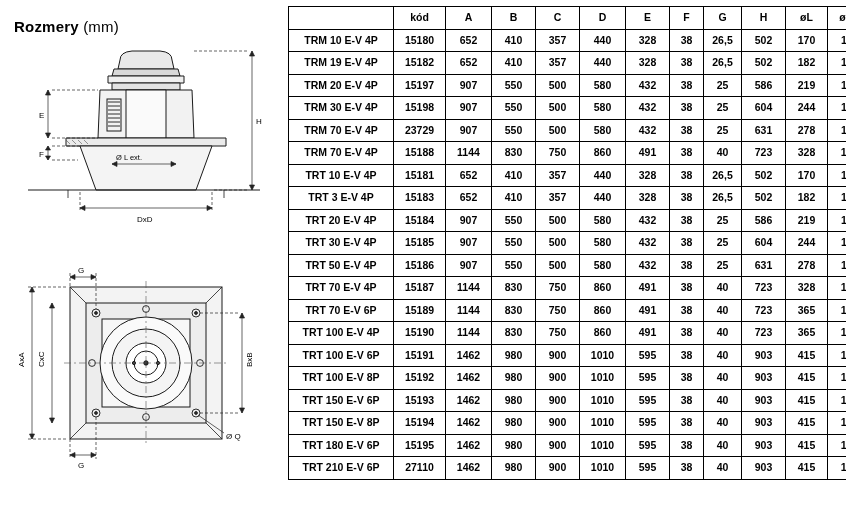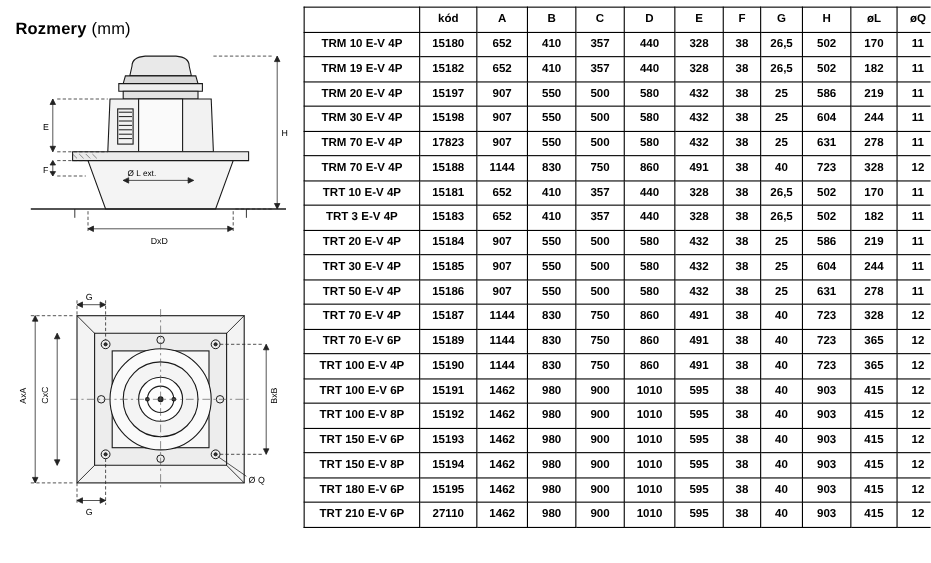--- a/index.html
+++ b/index.html
@@ -52,21 +52,21 @@
   #top-view {
     left: 8px;
     top: 255px;
     width: 272px;
     height: 240px;
   }
 
   
   #spec-table-wrap {
     position: absolute;
-    left: 276px;
+    left: 288px;
     top: 6px;
     width: 556px;
     height: 502px;
   }
   table.spec {
     border-collapse: collapse;
     width: 552px;
     table-layout: fixed;
   }
   table.spec th, table.spec td {
@@ -345,21 +345,21 @@
             <td>580</td>
             <td>432</td>
             <td>38</td>
             <td>25</td>
             <td>604</td>
             <td>244</td>
             <td>11</td>
           </tr>
           <tr>
             <td class="model">TRM 70 E-V 4P</td>
-            <td>17823</td>
+            <td>23729</td>
             <td>907</td>
             <td>550</td>
             <td>500</td>
             <td>580</td>
             <td>432</td>
             <td>38</td>
             <td>25</td>
             <td>631</td>
             <td>278</td>
             <td>11</td>

